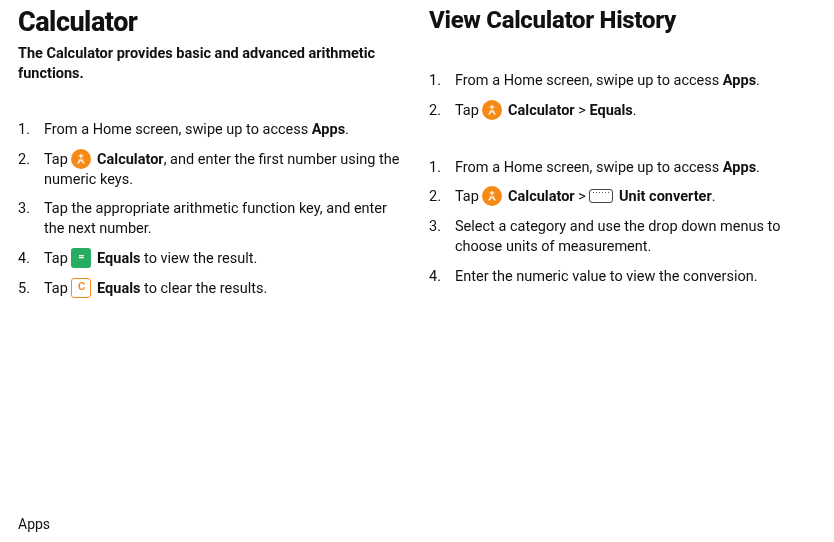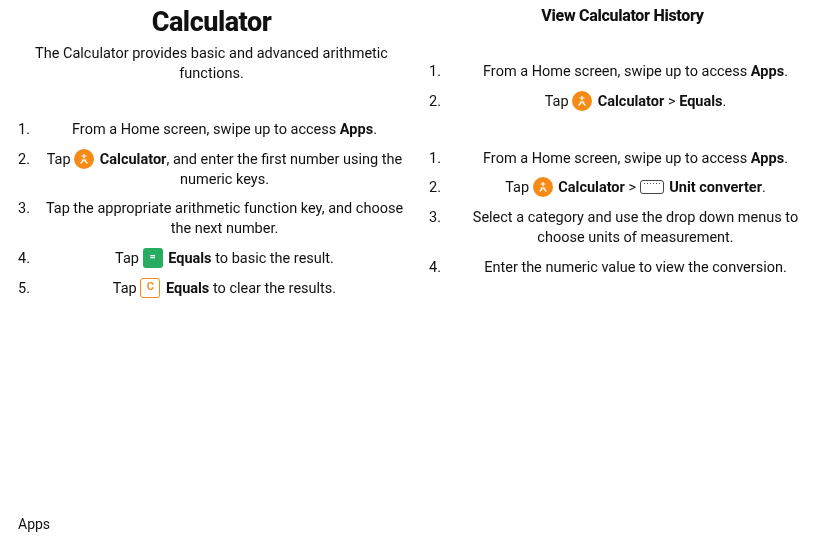--- a/index.html
+++ b/index.html
@@ -12,38 +12,38 @@
       position: relative;
       padding: 6px 18px 0 18px;
     }
     .columns {
       display: flex;
       gap: 24px;
     }
     .col {
       flex: 1 1 0;
       min-width: 0;
-      text-align: center;
     }
     h1.title {
       font-size: 27px;
       font-weight: 800;
       letter-spacing: -0.5px;
       margin-bottom: 6px;
     }
     h2.sub {
-      font-size: 16px;
+      font-size: 24px;
       font-weight: 800;
       letter-spacing: -0.3px;
       margin-bottom: 6px;
     }
     p.intro {
       font-size: 14.5px;
       line-height: 1.35;
       margin-bottom: 10px;
+      font-weight: bold;
     }
     ol {
       list-style: none;
       counter-reset: step;
       margin-top: 37px;
     }
     ol > li {
       counter-increment: step;
       font-size: 14.5px;
       line-height: 1.35;
@@ -152,24 +152,24 @@
         <span>From a Home screen, swipe up to access </span><b>Apps</b><span>.</span>
       </li>
       <li>
         <span>Tap </span><span class="icon calc-icon">
             <svg viewBox="0 0 10 10">
               <path d="M5 0 V4 M3 2 H7 M3 6 H7 M2 9 L4 7 M6 7 L8 9" stroke="#fff" stroke-width="1.2" fill="none" stroke-linecap="round"></path>
             </svg>
           </span> <b>Calculator</b><span>, and enter the first number using the numeric keys.</span>
       </li>
       <li>
-        <span>Tap the appropriate arithmetic function key, and choose the next number.</span>
-      </li>
-      <li>
-        <span>Tap </span><span class="icon equals-icon">=</span> <b>Equals</b><span> to basic the result.</span>
+        <span>Tap the appropriate arithmetic function key, and enter the next number.</span>
+      </li>
+      <li>
+        <span>Tap </span><span class="icon equals-icon">=</span> <b>Equals</b><span> to view the result.</span>
       </li>
       <li>
         <span>Tap </span><span class="icon clear-icon">C</span> <b>Equals</b><span> to clear the results.</span>
       </li>
     </ol>
   </div>
 
   <div class="col">
     <h2 class="sub">View Calculator History</h2>
     <ol>

